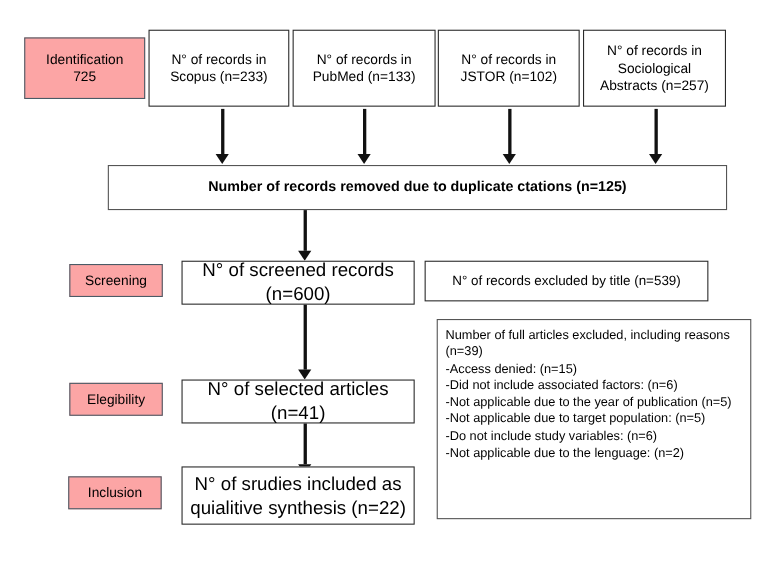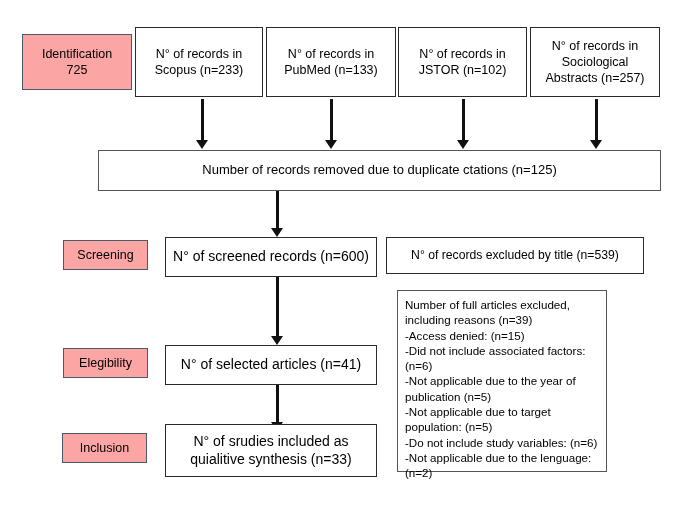--- a/index.html
+++ b/index.html
@@ -42,23 +42,24 @@
     background: #fca5a5;
     border: 1.5px solid #4a5b66;
     font-size: 12.5px;
   }
 
   .src-box { font-size: 12.5px; }
 
   .wide-box {
     font-size: 13px;
     border-color: #555555;
+    font-weight: bold;
   }
 
-  .flow-box { font-size: 14px; }
+  .flow-box { font-size: 17px; }
 
   .reasons-box {
     font-size: 11.6px;
     display: block;
     text-align: left;
     padding: 6px 7px 4px 7px;
     line-height: 1.32;
     border-color: #555555;
     white-space: pre-line;
   }
@@ -145,31 +146,31 @@
 
   <div class="arrow" style="left:268px; top:277px; width:18px; height:68px;">
     <div class="shaft" style="height:59px;"></div>
     <div class="head"></div>
   </div>
 
   <div class="box stage-label" style="left:63px; top:348px; width:85px; height:30px;">Elegibility</div>
 
   <div class="box flow-box" style="left:165px; top:345px; width:212px; height:40px;">N° of selected articles (n=41)</div>
 
-  <div class="box reasons-box" style="left:397px; top:290px; width:210px; height:182px;">Number of full articles excluded, including reasons (n=39)
+  <div class="box reasons-box" style="left:397px; top:290px; width:286px; height:182px;">Number of full articles excluded, including reasons (n=39)
 -Access denied: (n=15)
 -Did not include associated factors: (n=6)
 -Not applicable due to the year of publication (n=5)
 -Not applicable due to target population: (n=5)
 -Do not include study variables: (n=6)
 -Not applicable due to the lenguage: (n=2)</div>
 
   <div class="arrow" style="left:268px; top:385px; width:18px; height:46px;">
     <div class="shaft" style="height:37px;"></div>
     <div class="head"></div>
   </div>
 
   <div class="box stage-label" style="left:62px; top:433px; width:85px; height:30px;">Inclusion</div>
 
   <div class="box flow-box" style="left:165px; top:424px; width:212px; height:53px;">N° of srudies included as
-quialitive synthesis (n=33)</div>
+quialitive synthesis (n=22)</div>
 
 </div>
 
 </body></html>

